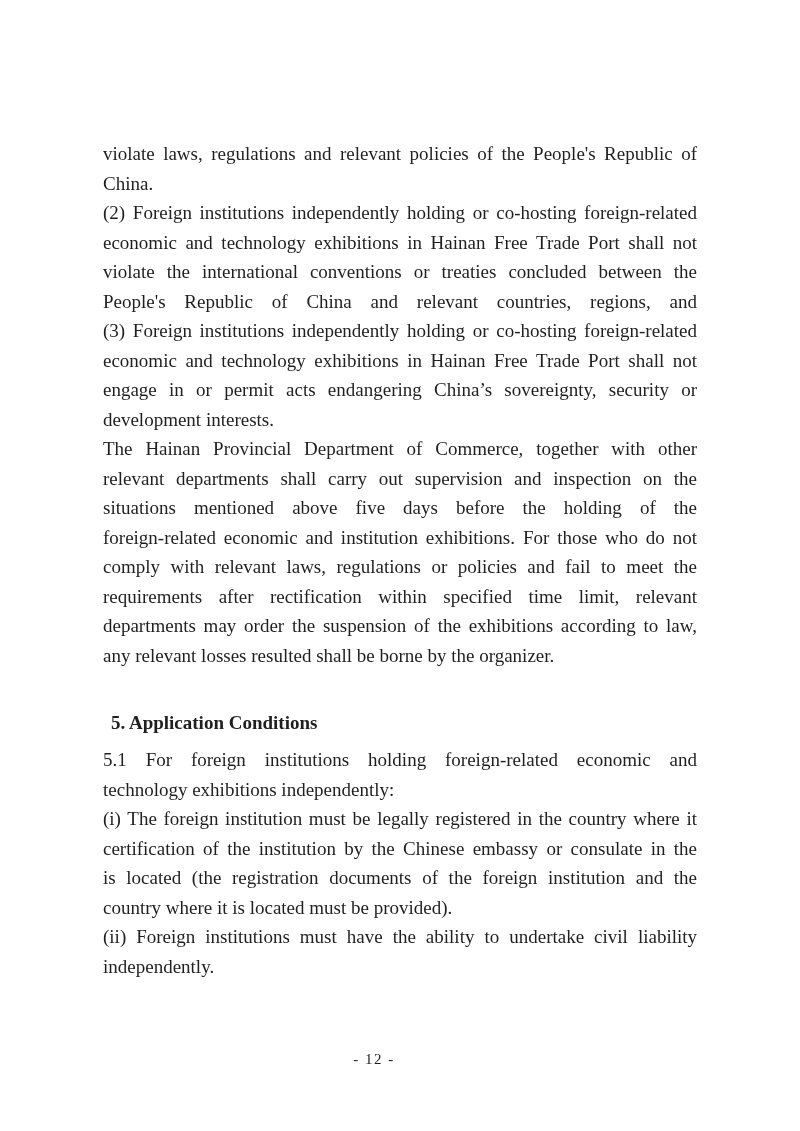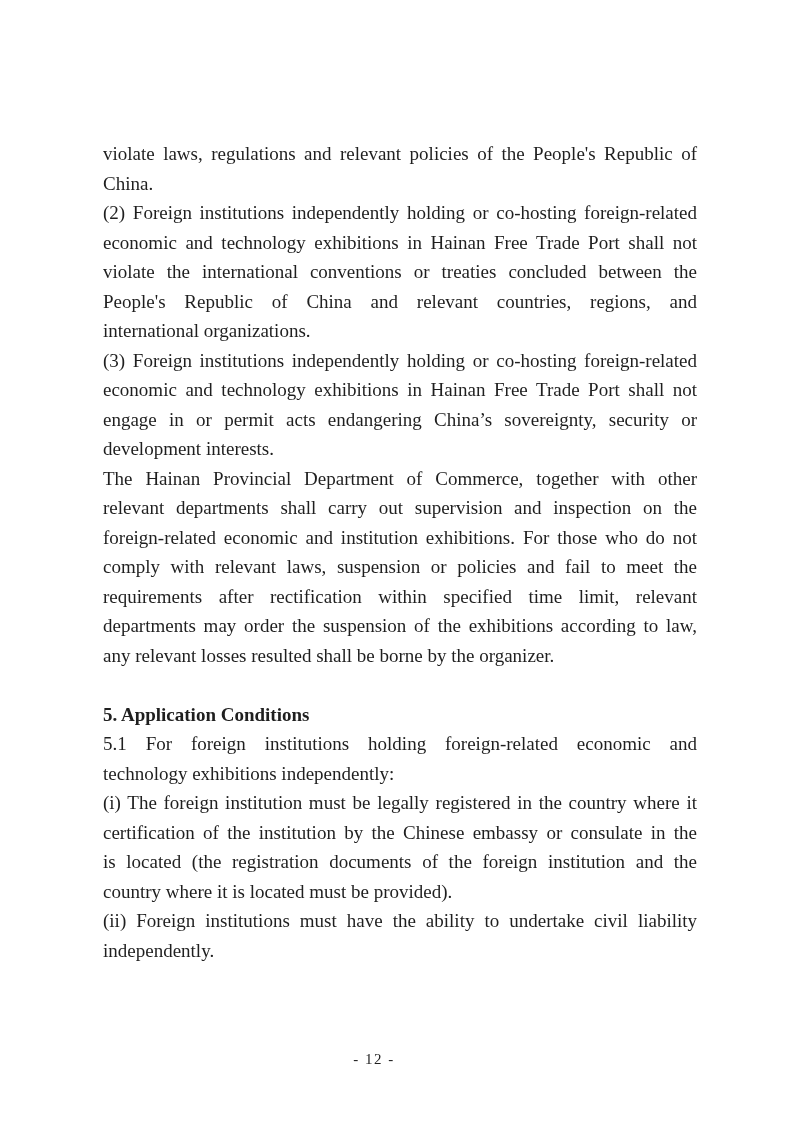--- a/index.html
+++ b/index.html
@@ -27,21 +27,21 @@
     font-size: 19px;
     line-height: 29.5px;
     text-align: justify;
     text-align-last: justify;
     white-space: normal;
   }
   .line.last {
     text-align-last: left;
   }
   .heading {
-    margin: 0;
+    margin: 8px;
     font-size: 19px;
     line-height: 29.5px;
     font-weight: 700;
     text-align: left;
     text-align-last: left;
   }
   .spacer {
     height: 29.5px;
   }
   .footer {
@@ -62,31 +62,31 @@
 <div class="page">
   <div class="content">
 
     <div class="line">violate laws, regulations and relevant policies of the People's Republic of</div>
     <div class="line last">China.</div>
 
     <div class="line">(2) Foreign institutions independently holding or co-hosting foreign-related</div>
     <div class="line">economic and technology exhibitions in Hainan Free Trade Port shall not</div>
     <div class="line">violate the international conventions or treaties concluded between the</div>
     <div class="line">People's Republic of China and relevant countries, regions, and</div>
-    <div class="line last">international organizations.</div>
 
     <div class="line">(3) Foreign institutions independently holding or co-hosting foreign-related</div>
     <div class="line">economic and technology exhibitions in Hainan Free Trade Port shall not</div>
     <div class="line">engage in or permit acts endangering China’s sovereignty, security or</div>
     <div class="line last">development interests.</div>
 
     <div class="line">The Hainan Provincial Department of Commerce, together with other</div>
     <div class="line">relevant departments shall carry out supervision and inspection on the</div>
+    <div class="line">situations mentioned above five days before the holding of the</div>
     <div class="line">foreign-related economic and institution exhibitions. For those who do not</div>
-    <div class="line">comply with relevant laws, suspension or policies and fail to meet the</div>
+    <div class="line">comply with relevant laws, regulations or policies and fail to meet the</div>
     <div class="line">requirements after rectification within specified time limit, relevant</div>
     <div class="line">departments may order the suspension of the exhibitions according to law,</div>
     <div class="line last">any relevant losses resulted shall be borne by the organizer.</div>
 
     <div class="spacer"></div>
 
     <h2 class="heading">5. Application Conditions</h2>
 
     <div class="line">5.1 For foreign institutions holding foreign-related economic and</div>
     <div class="line last">technology exhibitions independently:</div>

